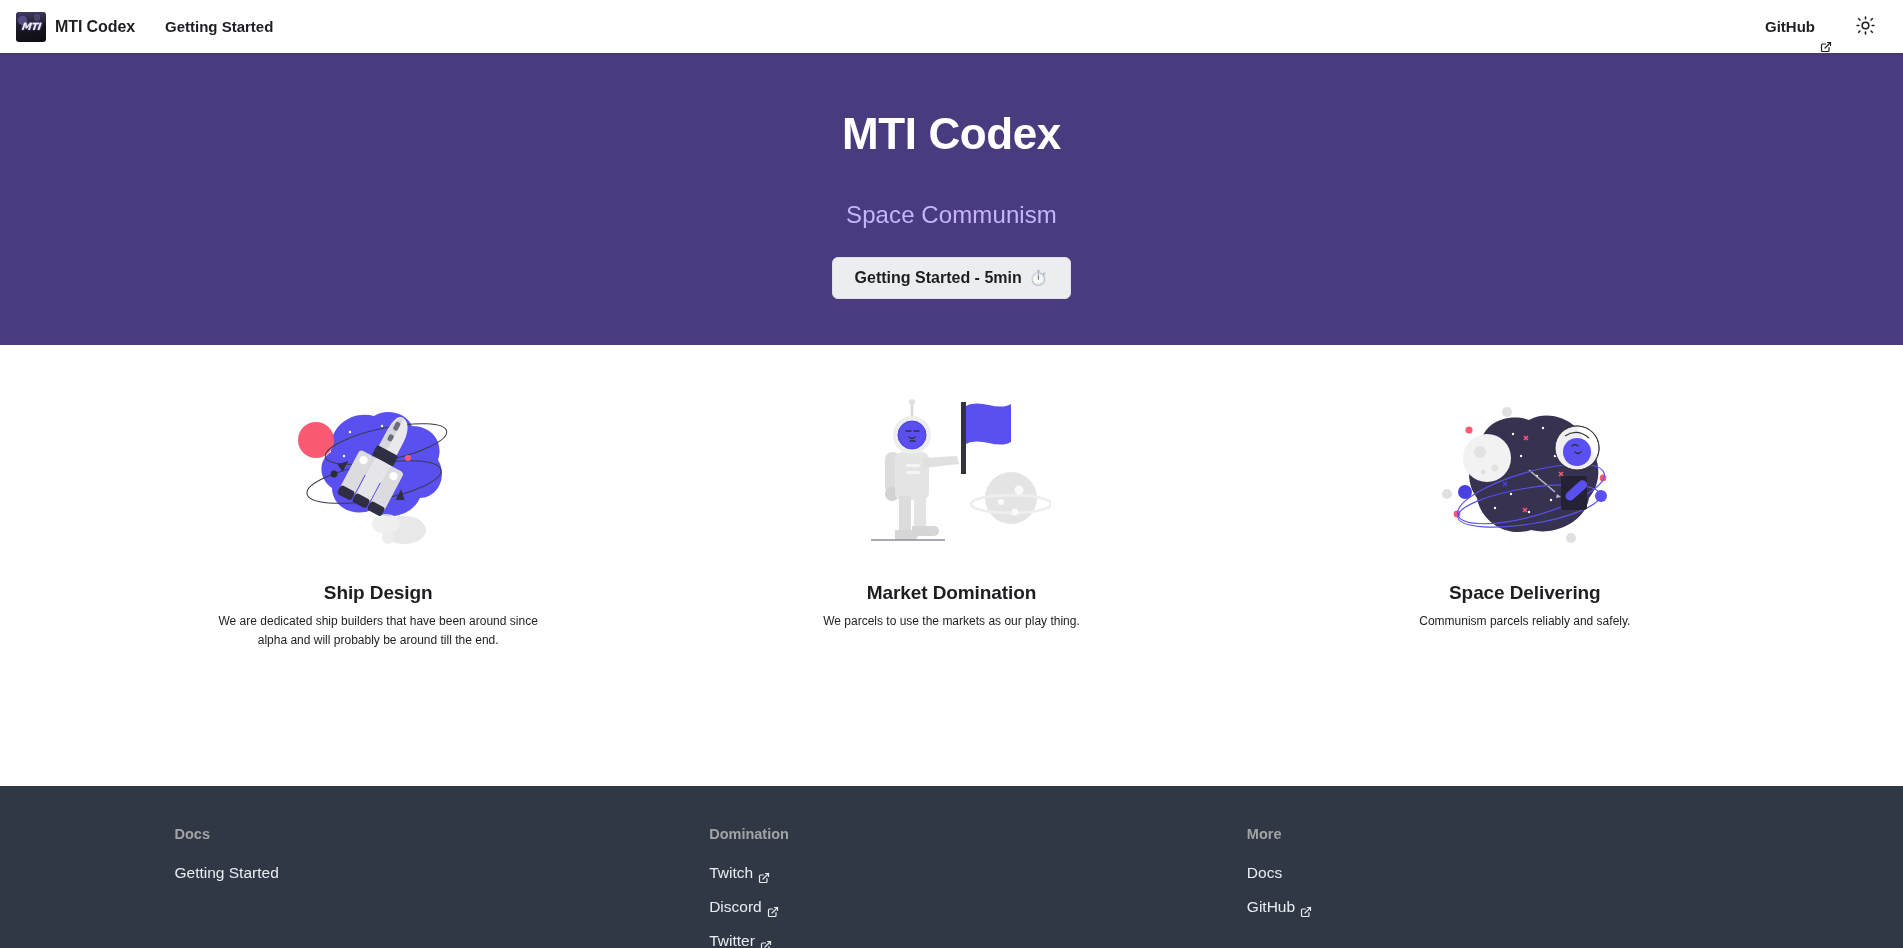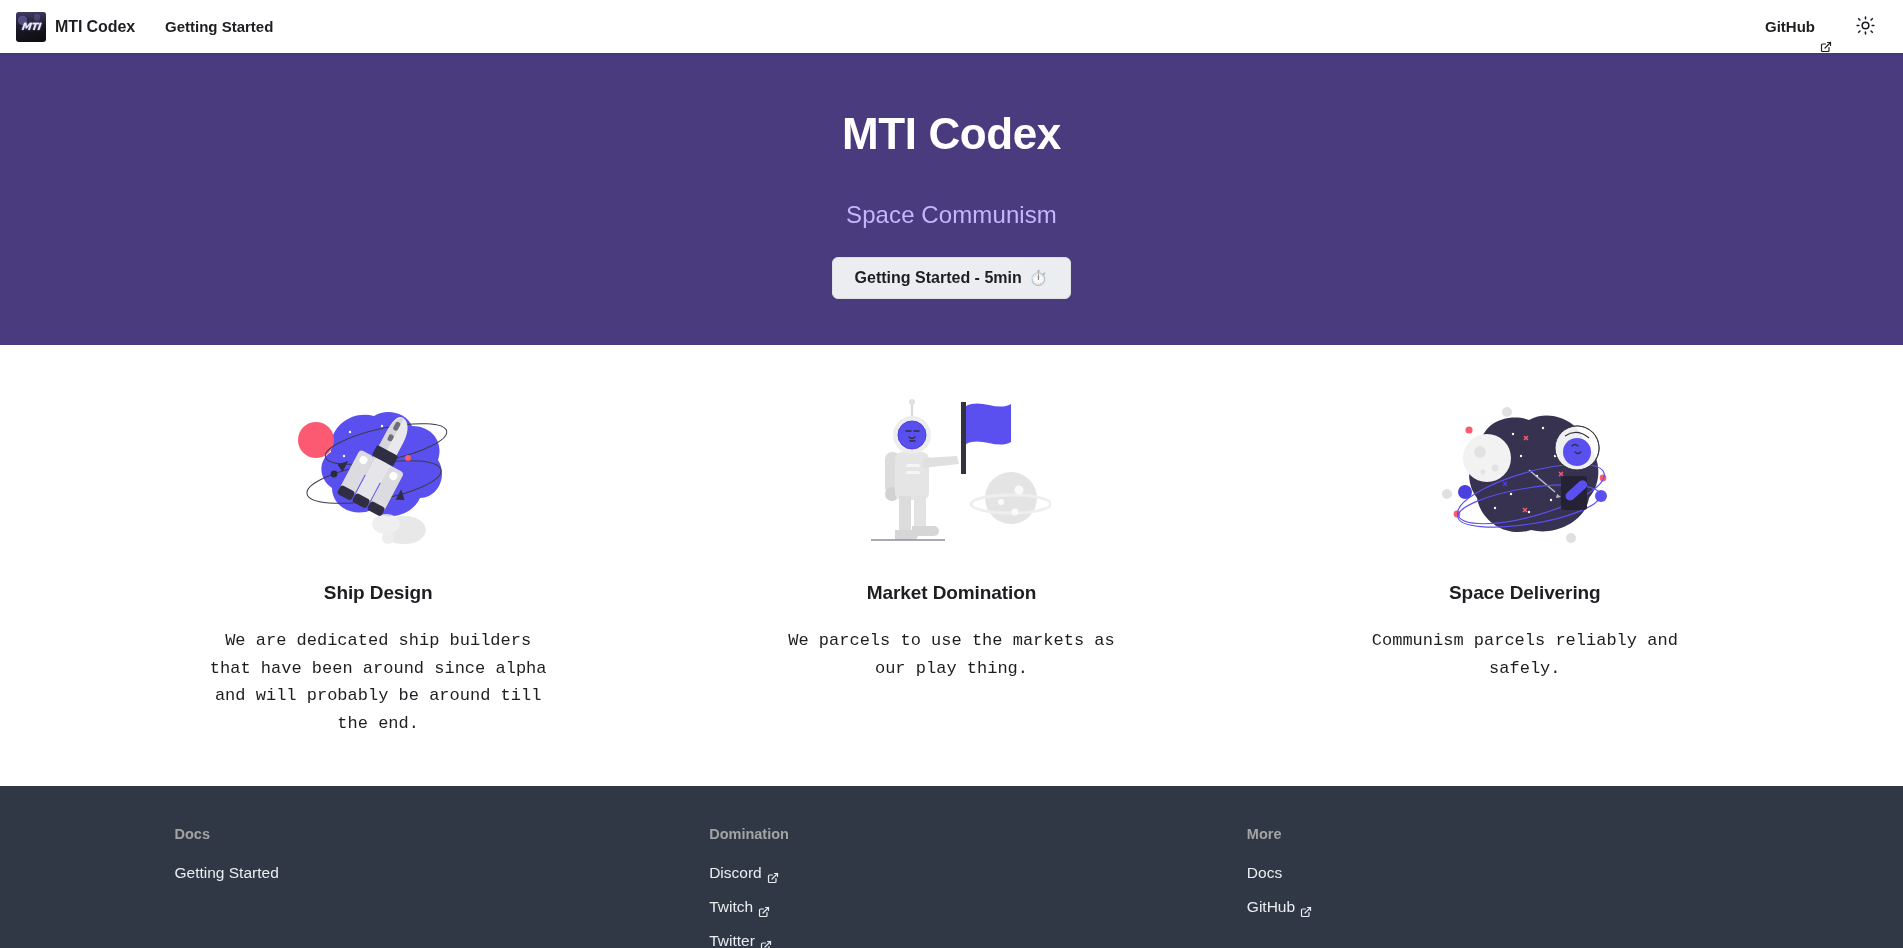--- a/index.html
+++ b/index.html
@@ -157,26 +157,25 @@
     width: 200px; height: 200px;
     display: flex; align-items: center; justify-content: center;
   }
   .feature-title {
     font-size: 19px;
     font-weight: bold;
     margin-top: 12px;
     letter-spacing: -0.1px;
   }
   .feature-desc {
-    font-size: 17px;
+    font-size: 12px;
     line-height: 1.62;
-    margin-top: 23px;
+    margin-top: 8px;
     color: #1c1e21;
     max-width: 350px;
-    font-family: Liberation Mono, monospace;
   }
 
   
   .footer {
     background: #303846;
     color: #ebedf0;
     width: 100%;
     height: 215px;
     padding: 40px 0 0 0;
   }
@@ -409,44 +408,44 @@
         <a class="footer-link" href="#">
           <span>Getting Started</span>
         </a>
       </span>
     </div>
 
     <div class="footer-col">
       <div class="footer-heading">Domination</div>
       <span class="footer-item">
         <a class="footer-link" href="#">
+          <span>Twitch</span>
+          <span class="ext-ico">
+            <svg width="12" height="12" viewBox="0 0 24 24" fill="none" stroke="#ebedf0" stroke-width="2.4" stroke-linecap="round" stroke-linejoin="round">
+                <path d="M18 13v6a2 2 0 0 1-2 2H5a2 2 0 0 1-2-2V8a2 2 0 0 1 2-2h6"></path>
+                <polyline points="15 3 21 3 21 9"></polyline>
+                <line x1="10" y1="14" x2="21" y2="3"></line>
+              </svg>
+          </span>
+        </a>
+      </span>
+      <span class="footer-item">
+        <a class="footer-link" href="#">
           <span>Discord</span>
           <span class="ext-ico">
             <svg width="12" height="12" viewBox="0 0 24 24" fill="none" stroke="#ebedf0" stroke-width="2.4" stroke-linecap="round" stroke-linejoin="round">
                 <path d="M18 13v6a2 2 0 0 1-2 2H5a2 2 0 0 1-2-2V8a2 2 0 0 1 2-2h6"></path>
                 <polyline points="15 3 21 3 21 9"></polyline>
                 <line x1="10" y1="14" x2="21" y2="3"></line>
               </svg>
           </span>
         </a>
       </span>
       <span class="footer-item">
         <a class="footer-link" href="#">
-          <span>Twitch</span>
-          <span class="ext-ico">
-            <svg width="12" height="12" viewBox="0 0 24 24" fill="none" stroke="#ebedf0" stroke-width="2.4" stroke-linecap="round" stroke-linejoin="round">
-                <path d="M18 13v6a2 2 0 0 1-2 2H5a2 2 0 0 1-2-2V8a2 2 0 0 1 2-2h6"></path>
-                <polyline points="15 3 21 3 21 9"></polyline>
-                <line x1="10" y1="14" x2="21" y2="3"></line>
-              </svg>
-          </span>
-        </a>
-      </span>
-      <span class="footer-item">
-        <a class="footer-link" href="#">
           <span>Twitter</span>
           <span class="ext-ico">
             <svg width="12" height="12" viewBox="0 0 24 24" fill="none" stroke="#ebedf0" stroke-width="2.4" stroke-linecap="round" stroke-linejoin="round">
                 <path d="M18 13v6a2 2 0 0 1-2 2H5a2 2 0 0 1-2-2V8a2 2 0 0 1 2-2h6"></path>
                 <polyline points="15 3 21 3 21 9"></polyline>
                 <line x1="10" y1="14" x2="21" y2="3"></line>
               </svg>
           </span>
         </a>
       </span>

